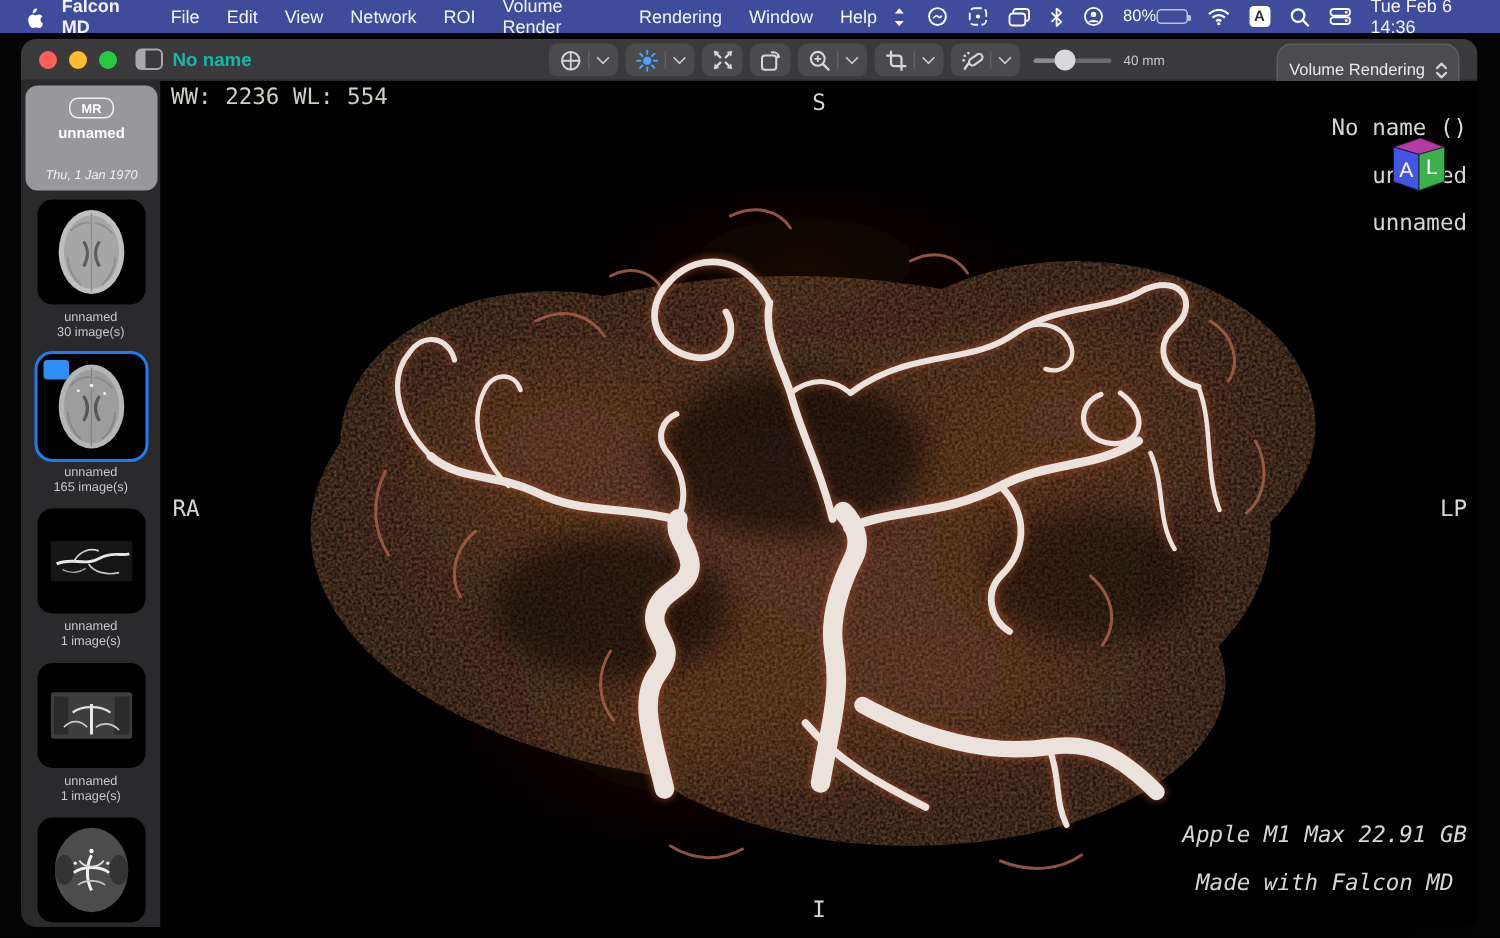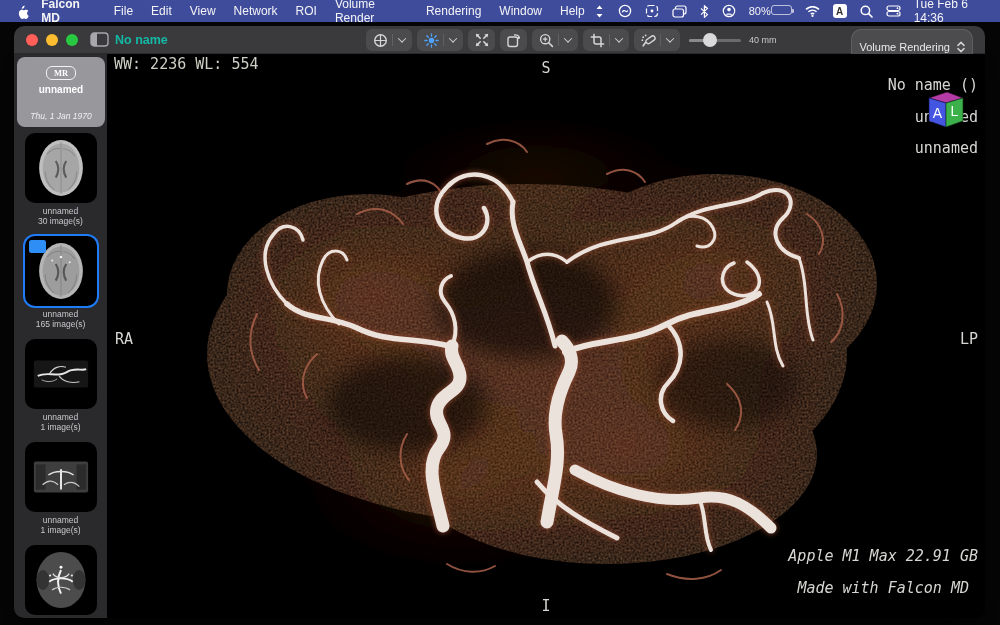--- a/index.html
+++ b/index.html
@@ -8,21 +8,21 @@
 
   
   .menubar { position:absolute; left:0; top:0; width:1000px; height:22px; background:#3f4c9c;
              display:flex; align-items:center; color:#f4f4f6; font-size:12px; z-index:50; }
   .mb-left { display:flex; align-items:center; gap:0; padding-left:12px; }
   .apple { width:24px; display:flex; justify-content:center; }
   .mb-app { font-weight:bold; padding:0 10px 0 8px; }
   .mb-item { padding:0 9px; }
   .mb-right { margin-left:auto; display:flex; align-items:center; gap:13px; padding-right:10px; font-size:11px; }
   .sicon { display:flex; align-items:center; }
-  .batt-wrap { display:flex; gap:0; }
+  .batt-wrap { display:flex; align-items:center; gap:0; }
   .batt { width:21px; height:10px; border:1px solid rgba(255,255,255,.65); border-radius:3px; position:relative; padding:1px; }
   .batt::after { content:""; position:absolute; right:-3px; top:2.5px; width:2px; height:4px;
                  background:rgba(255,255,255,.65); border-radius:0 1px 1px 0; }
   .batt-fill { height:100%; width:80%; background:#fff; border-radius:1px; }
   .inputsrc { background:#fff; color:#333; width:16px; height:14px; border-radius:3px; font-size:10px;
               font-weight:bold; display:flex; align-items:center; justify-content:center; }
   .mb-clock { font-size:12px; }
 
   
   .window { position:absolute; left:14px; top:26px; width:971px; height:592px; border-radius:10px;
@@ -52,21 +52,21 @@
   .sliderlabel { font-size:9px; color:#c9c9cb; }
   .renderer-select { position:absolute; right:12px; top:3px; height:36px; background:#4c4c4e; border-radius:10px;
                      box-shadow:inset 0 0 0 1px #5e5e60; color:#e9e9eb; font-size:11px; display:flex;
                      align-items:center; gap:7px; padding:0 8px; }
 
   
   .sidebar { position:absolute; left:0; top:28px; width:93px; height:564px; background:#2a2a2c; overflow:hidden; }
   .study-card { margin:3px 2px 6px 3px; background:#97979c; border-radius:8px; padding:5px 4px 6px 4px;
                 text-align:center; color:#fff; }
   .modality-badge { display:inline-block; border:1.4px solid #f2f2f2; border-radius:6px; padding:0 7px;
-                    font-size:8.5px; font-weight:bold; line-height:12px;font-family:Liberation Serif, serif; }
+                    font-size:8.5px; font-weight:bold; line-height:12px; }
   .study-name { font-size:10px; font-weight:bold; margin-top:4px; }
   .study-date { font-size:8.5px; font-style:italic; margin-top:16px; color:#f0f0f2; }
   .series-item { margin:0 0 10px 0; text-align:center; }
   .thumb-box { width:72px; height:70px; margin:0 auto; background:#000; border-radius:10px; position:relative;
                display:flex; align-items:center; justify-content:center; overflow:hidden; }
   .thumb-box.selected { box-shadow:0 0 0 2px #1f7cf6; }
   .sel-badge { position:absolute; left:4px; top:4px; width:17px; height:13px; background:#2f8ef5; border-radius:2.5px; }
   .thumb-name { font-size:8.5px; color:#c9c9cd; margin-top:3px; line-height:10px; }
   .thumb-count { font-size:8.5px; color:#c9c9cd; line-height:10px; }
 

